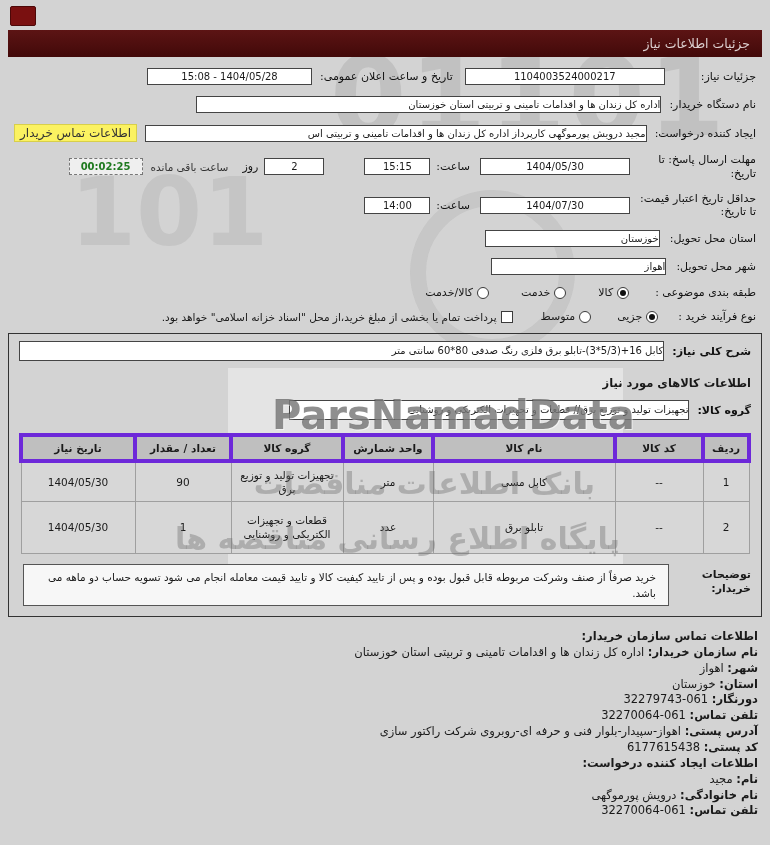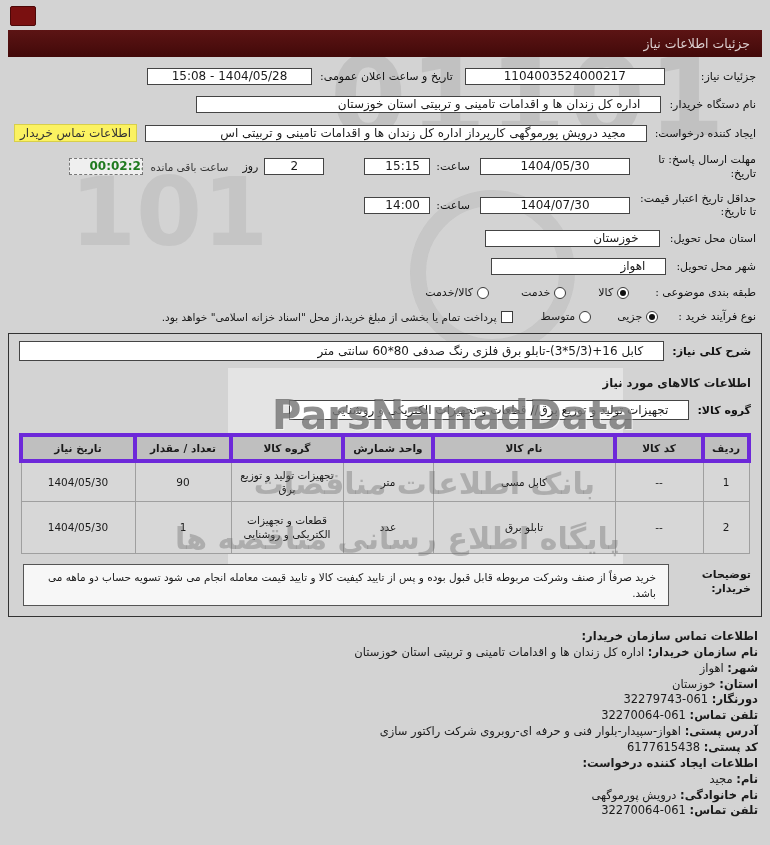--- a/index.html
+++ b/index.html
@@ -31,22 +31,22 @@
     display: flex; align-items: center; padding: 0 12px;
     position: relative; z-index: 1;
   }
 
   .form { position: relative; z-index: 1; padding: 0 6px; }
   .row { display: flex; align-items: center; margin: 11px 8px 0; font-size: 11px; }
   .lbl { white-space: nowrap; color: #111; }
   .lbl2 { width: 120px; line-height: 1.25; color: #111; flex: none; }
   .inp {
     background: #fff; border: 1px solid #444;
-    height: 17px; line-height: 15px; font-size: 12px;
-    padding: 0 20px; overflow: hidden; white-space: nowrap; flex: none;
+    height: 17px; line-height: 15px; font-size: 10px;
+    padding: 0 0; overflow: hidden; white-space: nowrap; flex: none;
   }
   .tall { height: 20px; line-height: 18px; }
   .ctr { text-align: center; }
   .ltr { direction: ltr; }
   .grn { color: #1f7a1f; border: 1px dashed #777; background: #efefef; font-weight: bold; }
   .radio { width: 12px; height: 12px; border: 1px solid #3a3a3a; border-radius: 50%; background: #fff; display: inline-block; position: relative; flex: none; }
   .radio.on::after { content: ""; position: absolute; inset: 2px; background: #111; border-radius: 50%; }
   .chk { width: 12px; height: 12px; border: 1px solid #3a3a3a; background: #fff; flex: none; }
   .opt { display: flex; align-items: center; justify-content: space-between; }
   .rlbl { margin-right: 4px; white-space: nowrap; }

